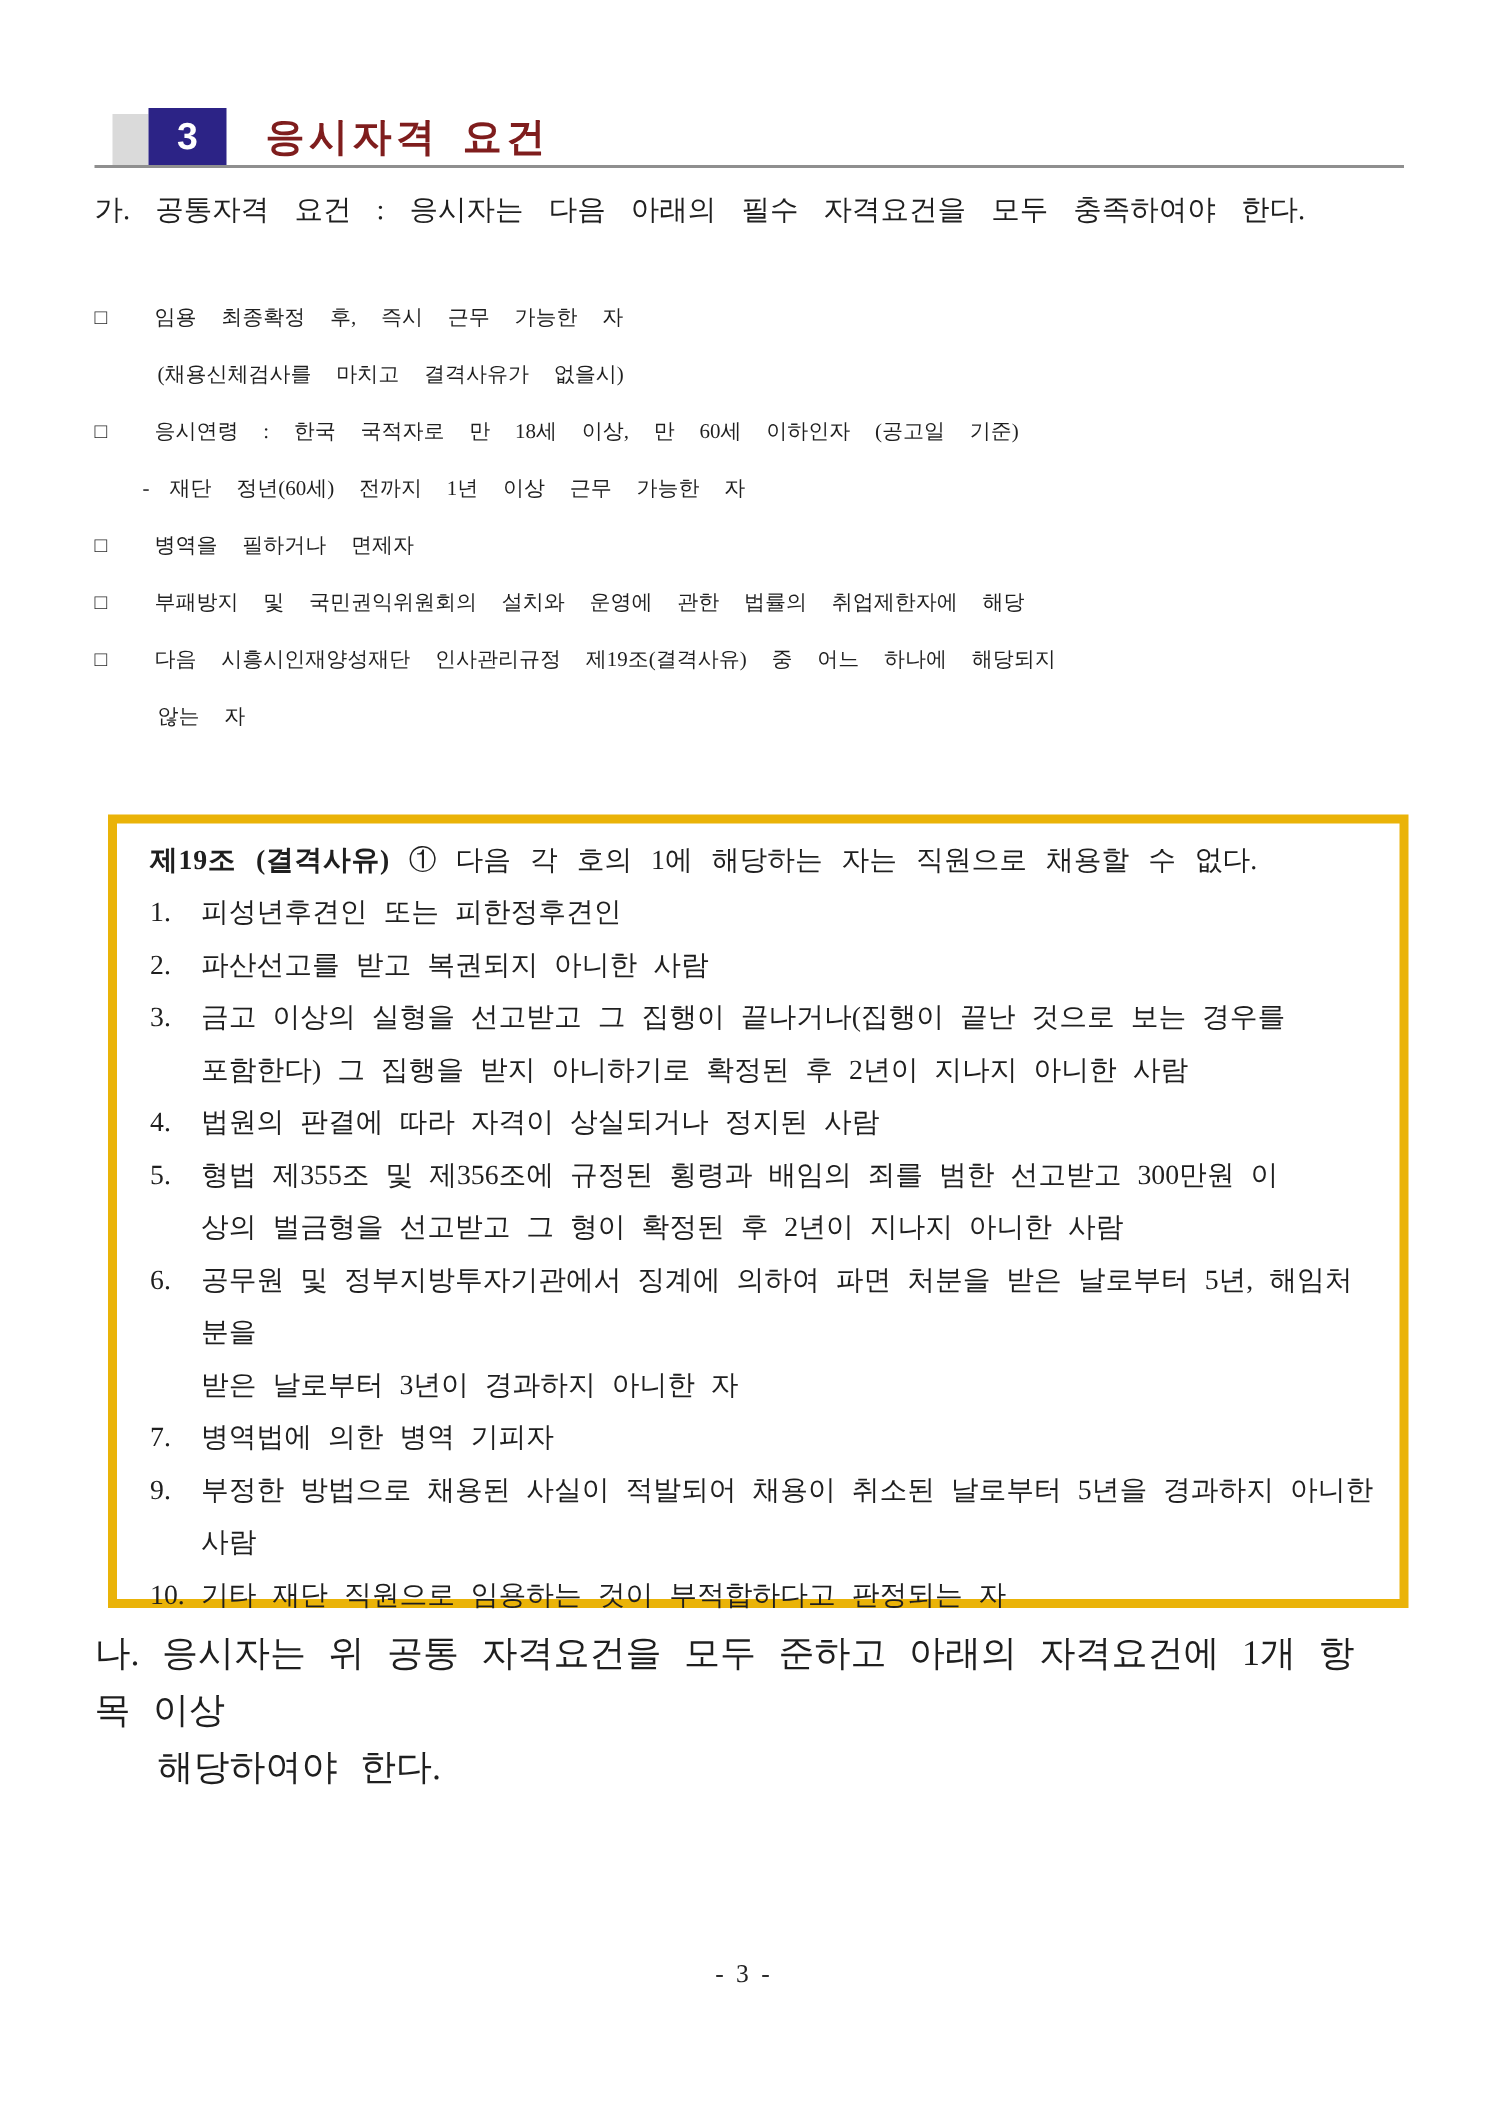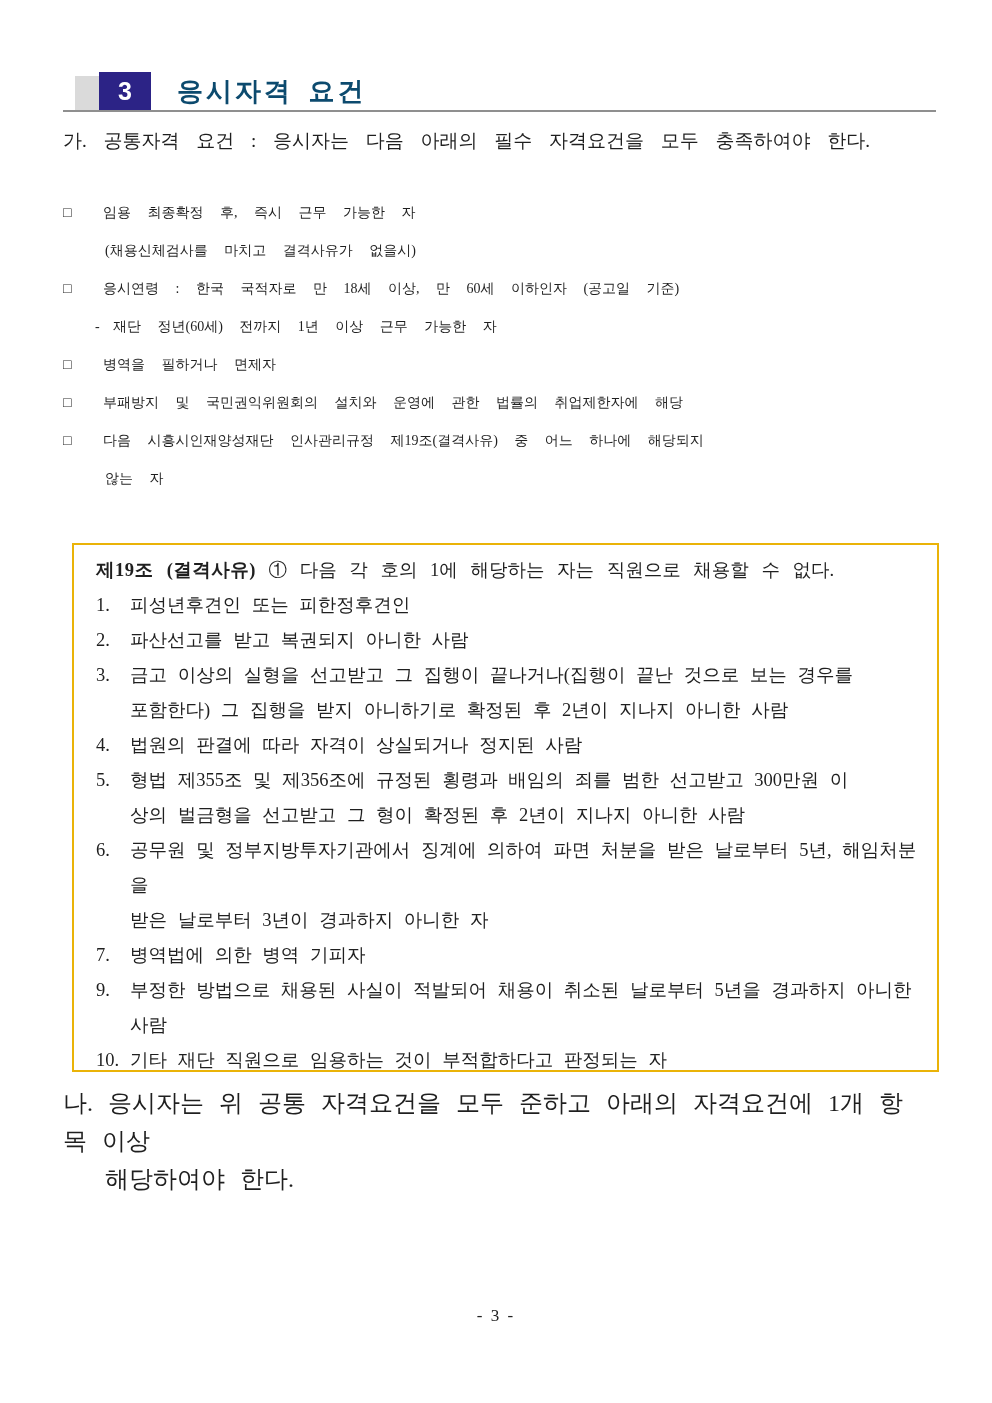--- a/index.html
+++ b/index.html
@@ -16,41 +16,41 @@
     display:flex; align-items:flex-end;
   }
   .gray-strip { width:24px; height:34px; background:#dadada; margin-left:12px; }
   .num-badge {
     width:52px; height:38px; background:#2c2386; color:#ffffff;
     font-family:"Liberation Sans","DejaVu Sans",sans-serif;
     font-size:25px; font-weight:bold;
     display:flex; align-items:center; justify-content:center;
   }
   .sec-title {
-    margin-left:26px; font-size:26px; font-weight:bold; color:#0c4a6e;
+    margin-left:26px; font-size:26px; font-weight:bold; color:#7f1d1d;
     letter-spacing:3px; line-height:36px; word-spacing:6px;
   }
   
   .intro {
     position:absolute; left:63px; top:126px; width:845px;
     font-size:19px; word-spacing:12px; line-height:30px;
   }
   .checklist {
     position:absolute; left:63px; top:194px; width:852px;
     font-size:14px; line-height:38px; word-spacing:13px;
   }
   .cl-line { padding-left:40px; }
   .cl-bullet { display:inline-block; width:40px; margin-left:-40px; color:#2a2a2a; }
   .cl-sub { padding-left:42px; }
   .cl-dash { padding-left:50px; }
   .dash-bullet { display:inline-block; width:18px; margin-left:-18px; }
   
   .article-box {
     position:absolute; left:72px; top:543px; width:867px; height:529px;
-    border:2px solid #eab308; background:#ffffff;
+    border:6px solid #eab308; background:#ffffff;
     padding:8px 14px 0 22px;
     font-size:18.5px; line-height:35px; word-spacing:6px;
   }
   .ab-heading { word-spacing:8px; }
   .ab-heading b { letter-spacing:0.5px; }
   .ab-line { padding-left:34px; }
   .ab-no { display:inline-block; width:34px; margin-left:-34px; }
   .ab-cont { padding-left:34px; }
   
   .closing {

